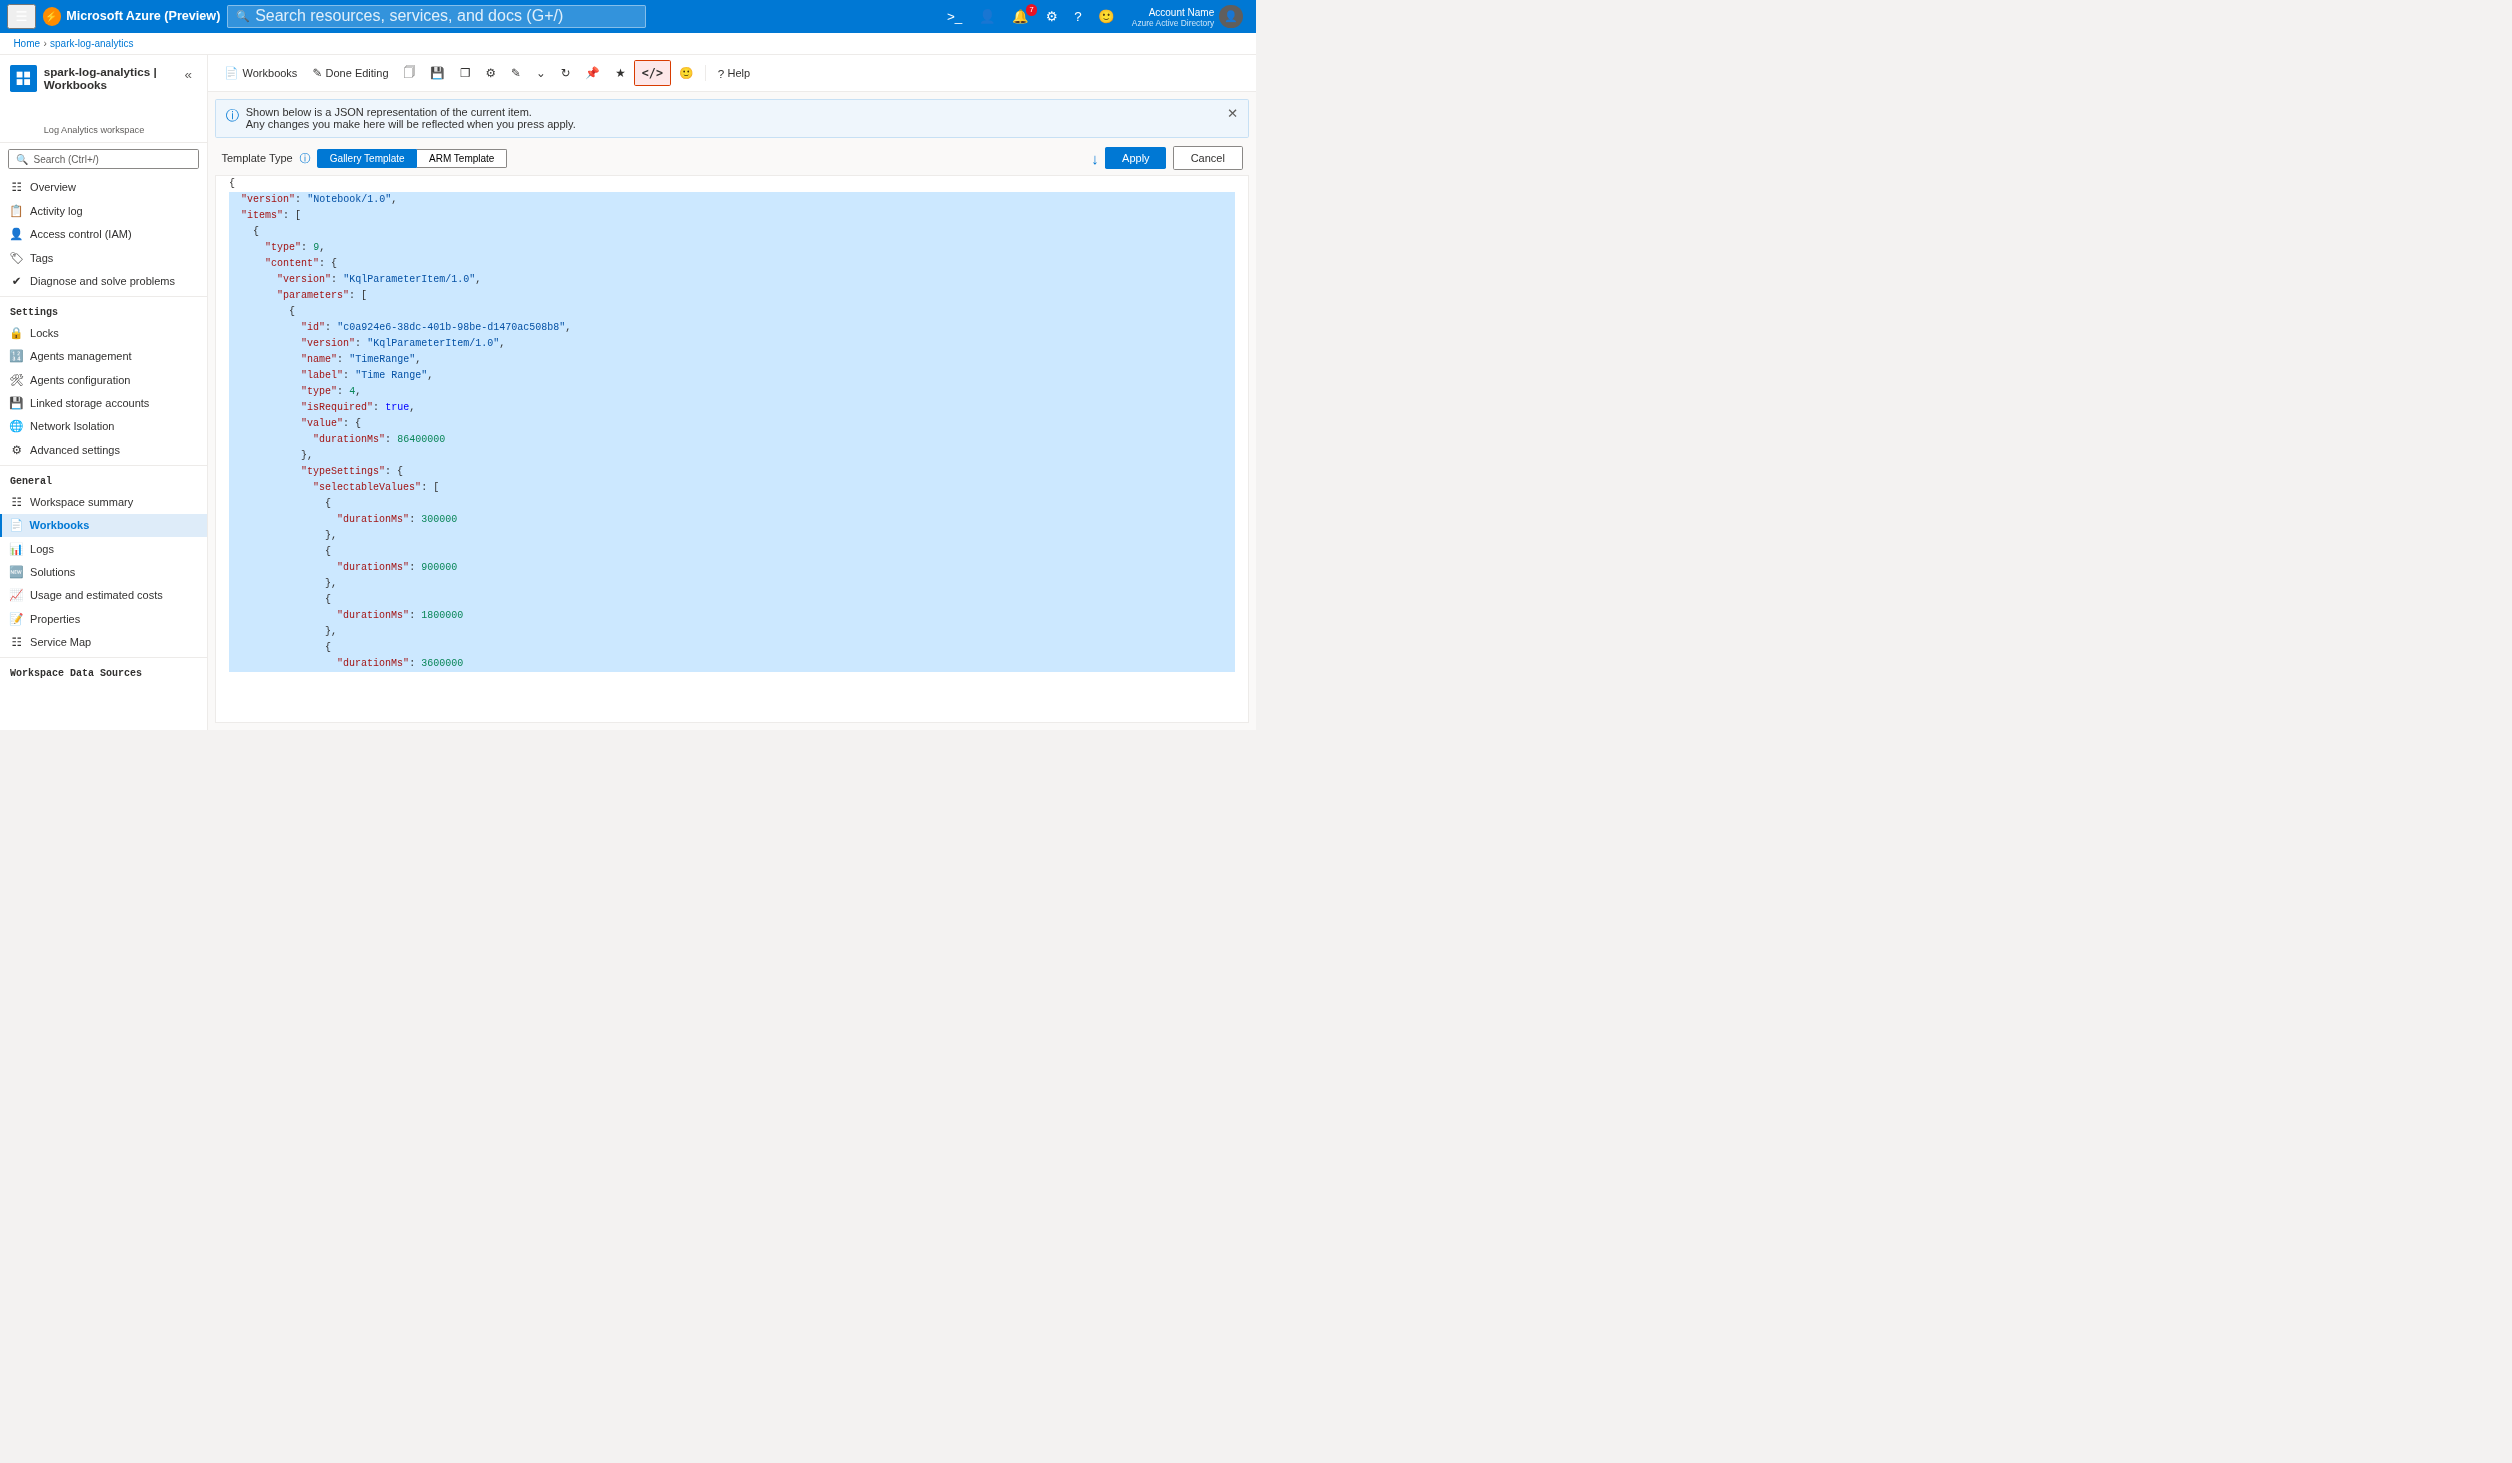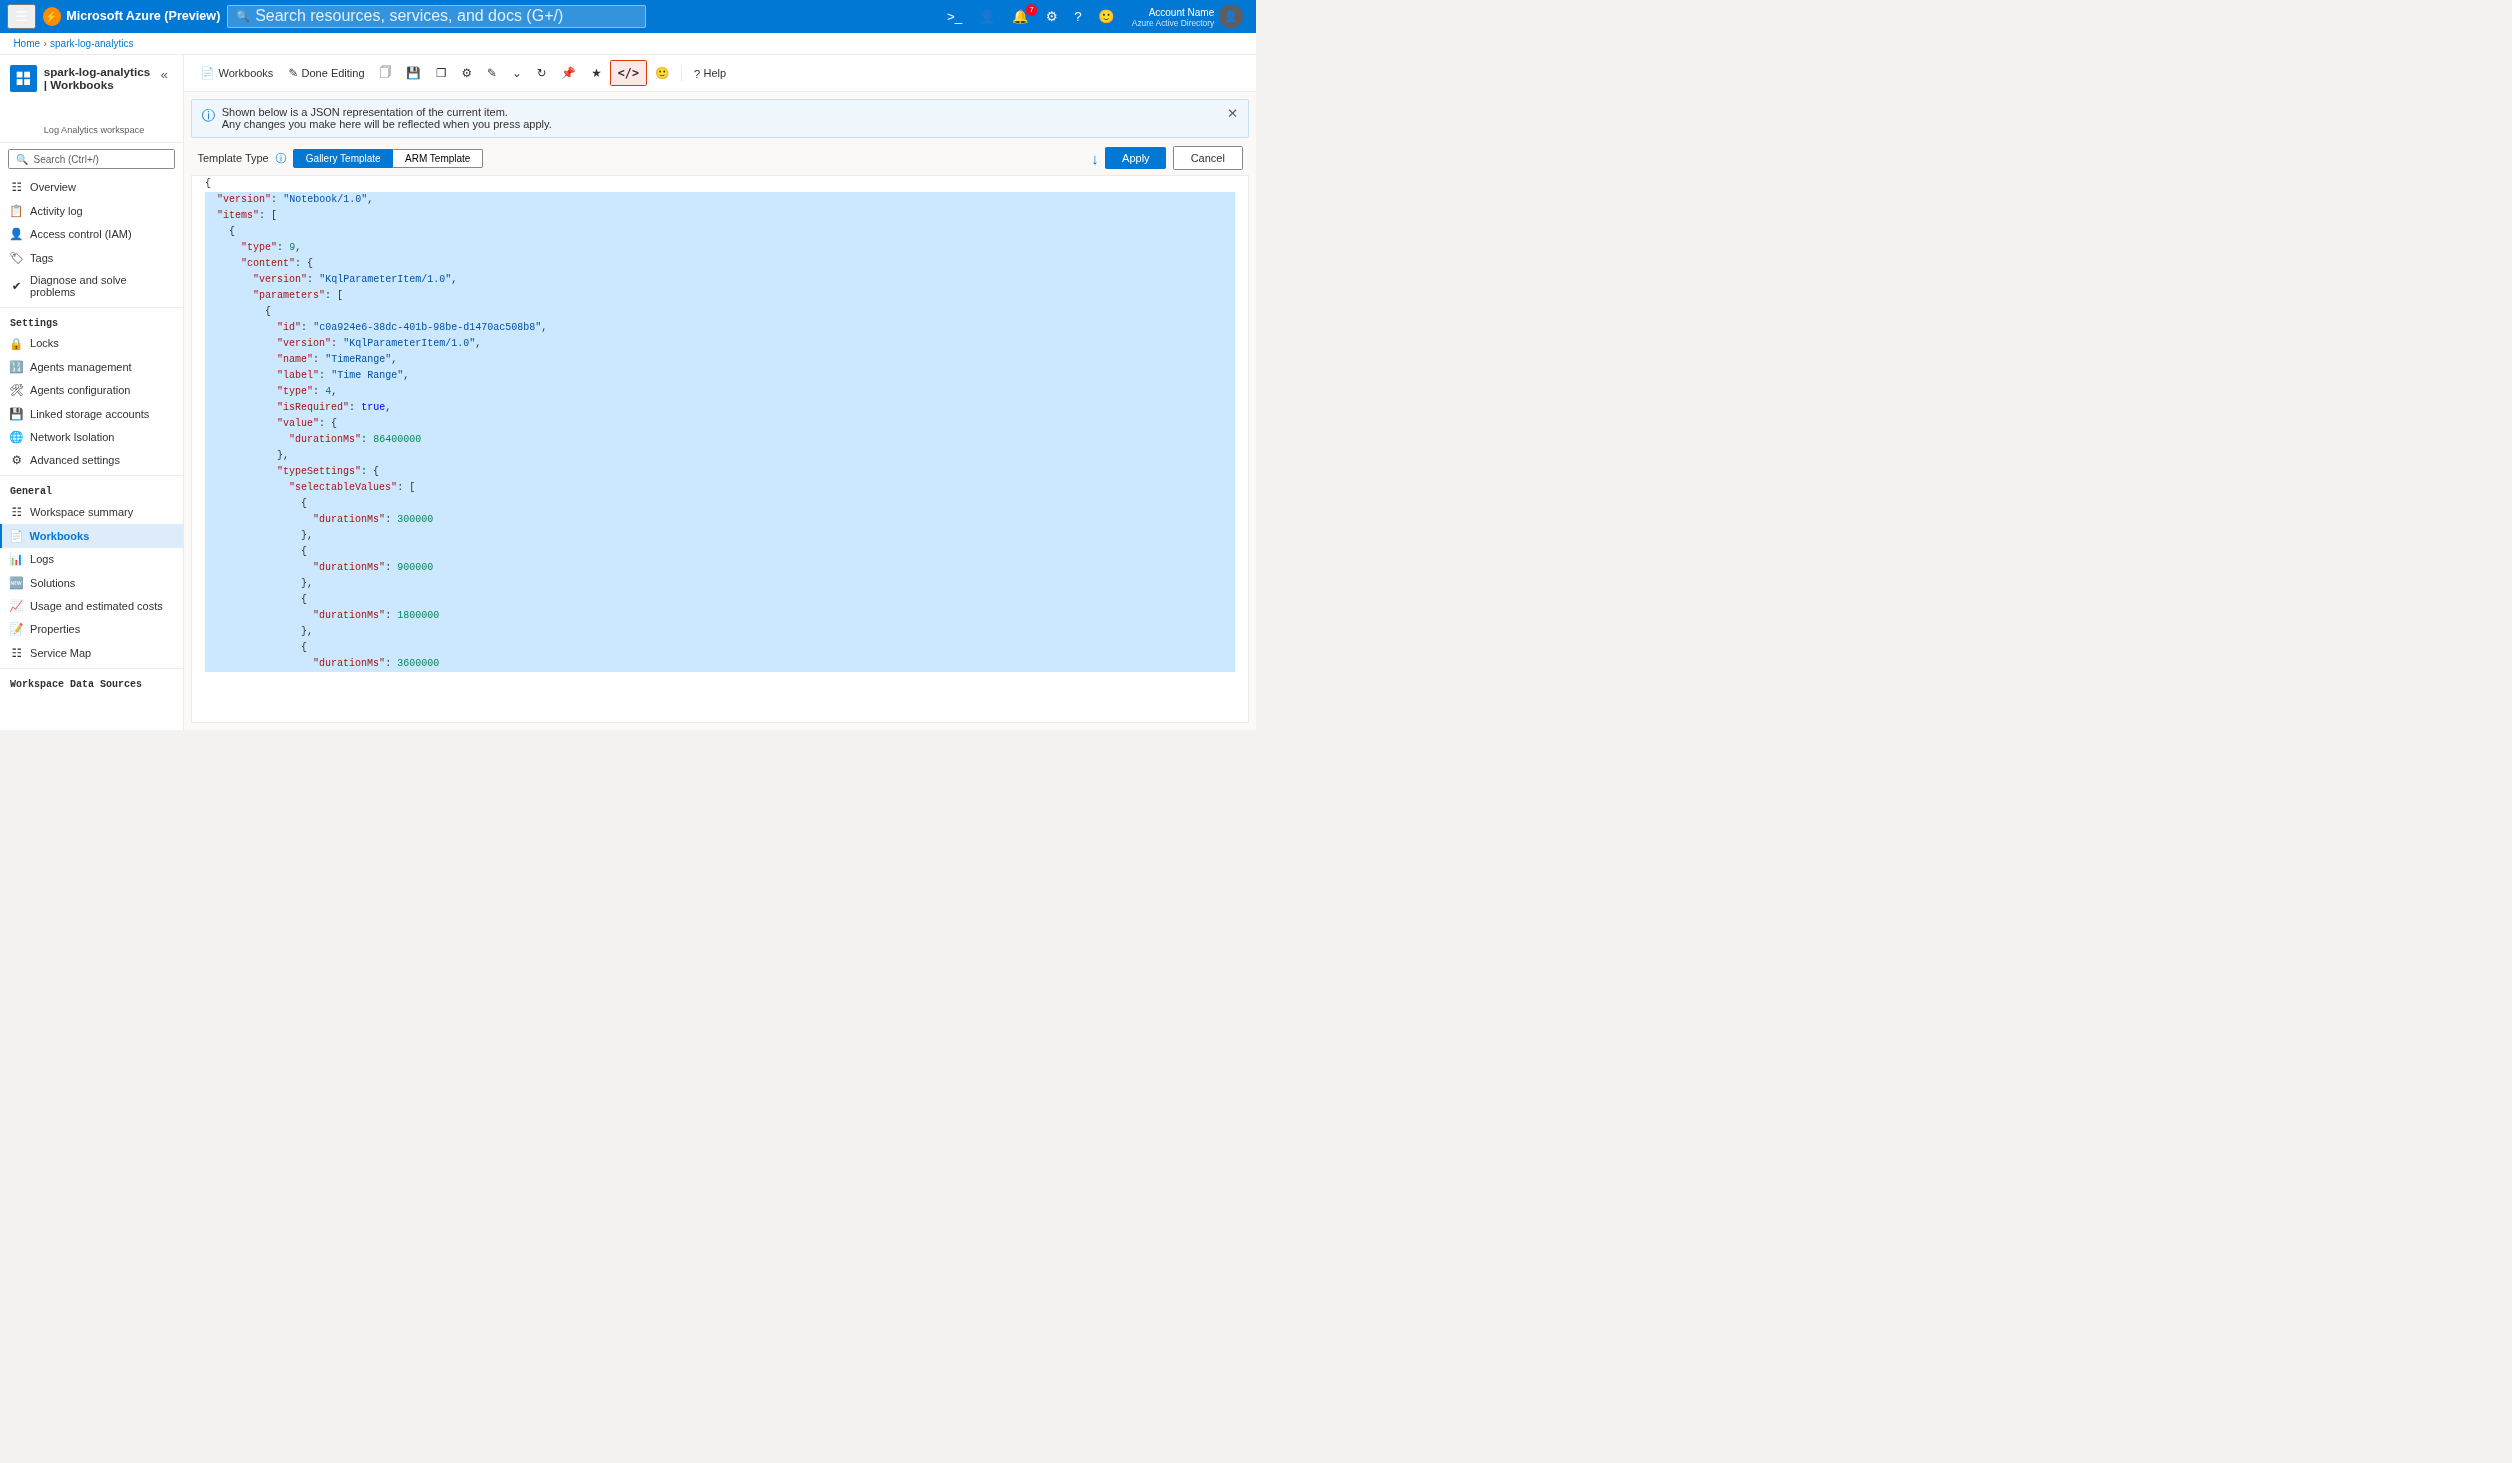--- a/index.html
+++ b/index.html
@@ -22,21 +22,21 @@
     
     .breadcrumb { background: white; padding: 5px 13.4px; font-size: 10px; color: #0078d4; display: flex; align-items: center; gap: 3.3px; border-bottom: 0.8px solid #edebe9; }
     .breadcrumb-sep { color: #605e5c; }
     .breadcrumb-current { color: #0078d4; cursor: pointer; }
     .breadcrumb-home { cursor: pointer; }
 
     
     .main-layout { display: flex; height: calc(732px - 33px - 24px); }
 
     
-    .sidebar { width: 184px; background: white; border-right: 0.8px solid #edebe9; display: flex; flex-direction: column; overflow-y: auto; flex-shrink: 0; }
+    .sidebar { width: 208px; background: white; border-right: 0.8px solid #edebe9; display: flex; flex-direction: column; overflow-y: auto; flex-shrink: 0; }
     .sidebar-header { padding: 10px 13.4px 6.7px 10px; display: flex; align-items: flex-start; gap: 6.7px; border-bottom: 0.8px solid #edebe9; }
     .sidebar-header-icon { width: 27px; height: 27px; background: #0078d4; border-radius: 1.7px; display: flex; align-items: center; justify-content: center; flex-shrink: 0; }
     .sidebar-header-icon svg { width: 16.7px; height: 16.7px; }
     .sidebar-title-block { display: flex; flex-direction: column; }
     .sidebar-title { font-size: 11.7px; font-weight: 600; color: #323130; }
     .sidebar-subtitle { font-size: 9.2px; color: #605e5c; margin-top: 34px; }
     .sidebar-collapse-btn { margin-left: auto; color: #605e5c; cursor: pointer; font-size: 13.4px; padding: 1.7px; }
 
     .sidebar-search { padding: 6.7px 8.4px; }
     .sidebar-search-input { width: 100%; border: 0.8px solid #8a8886; border-radius: 1.7px; padding: 3.3px 6.7px; font-size: 10px; display: flex; align-items: center; gap: 5px; cursor: text; }

